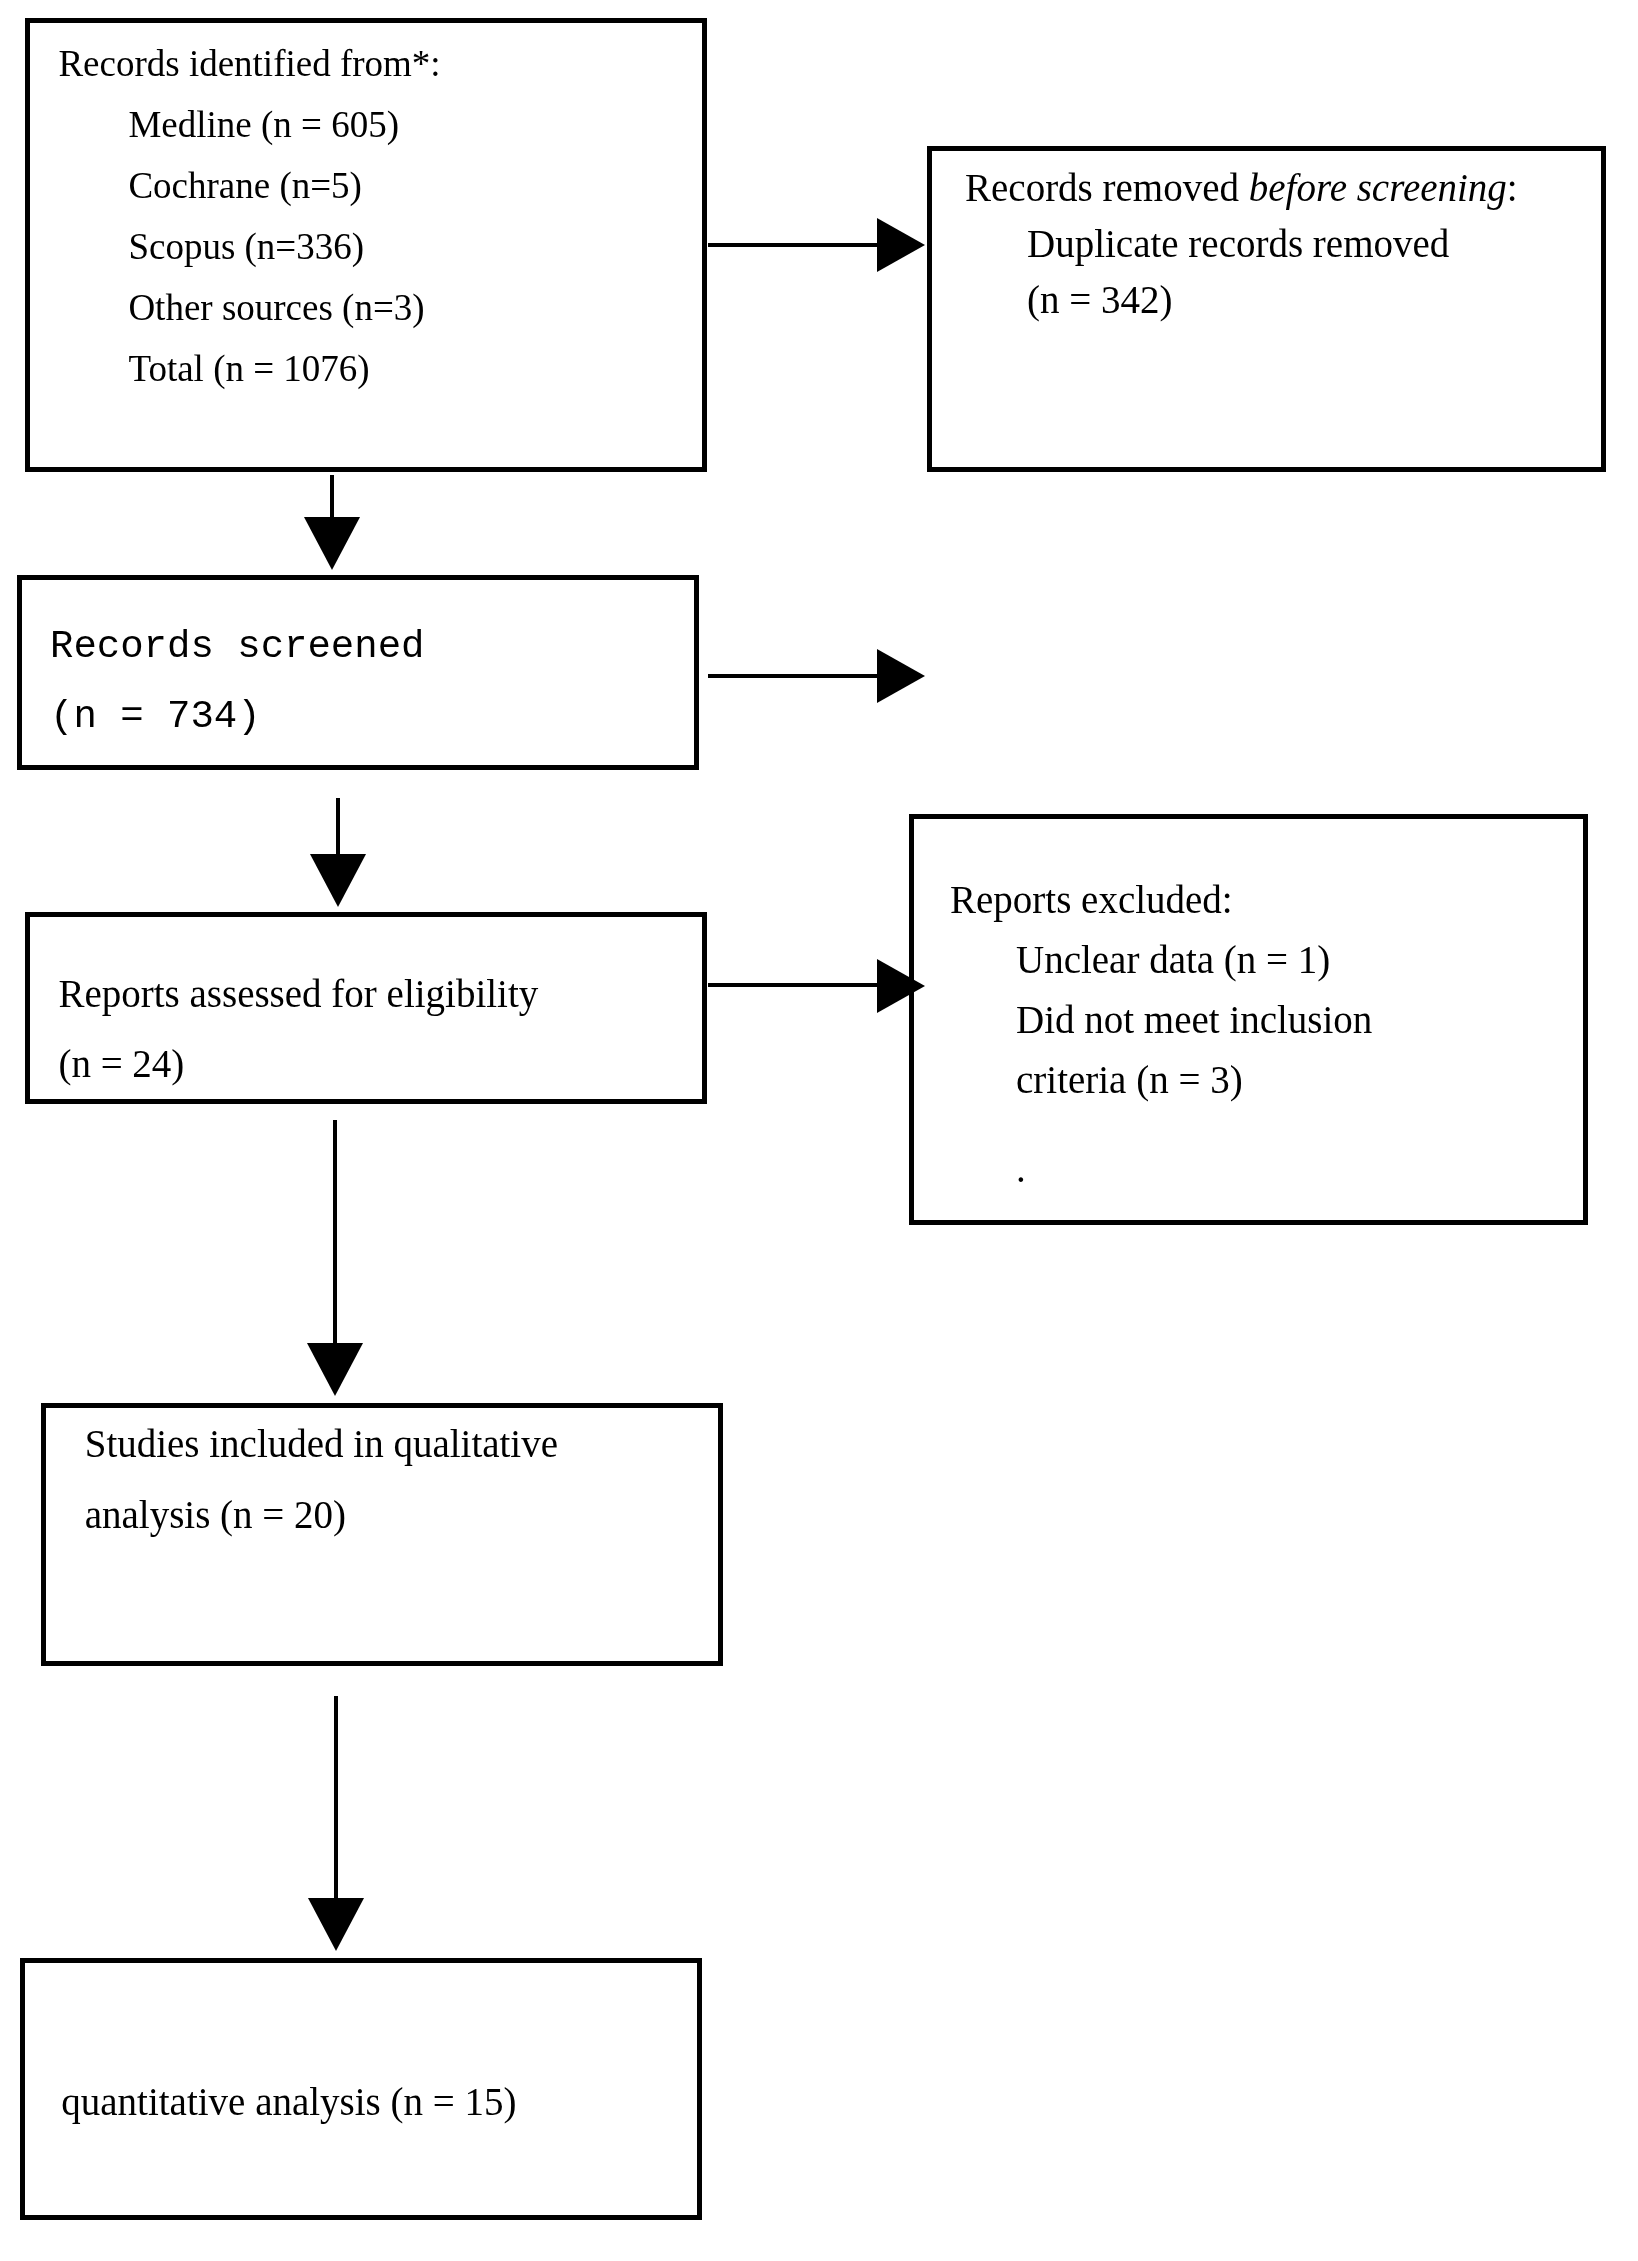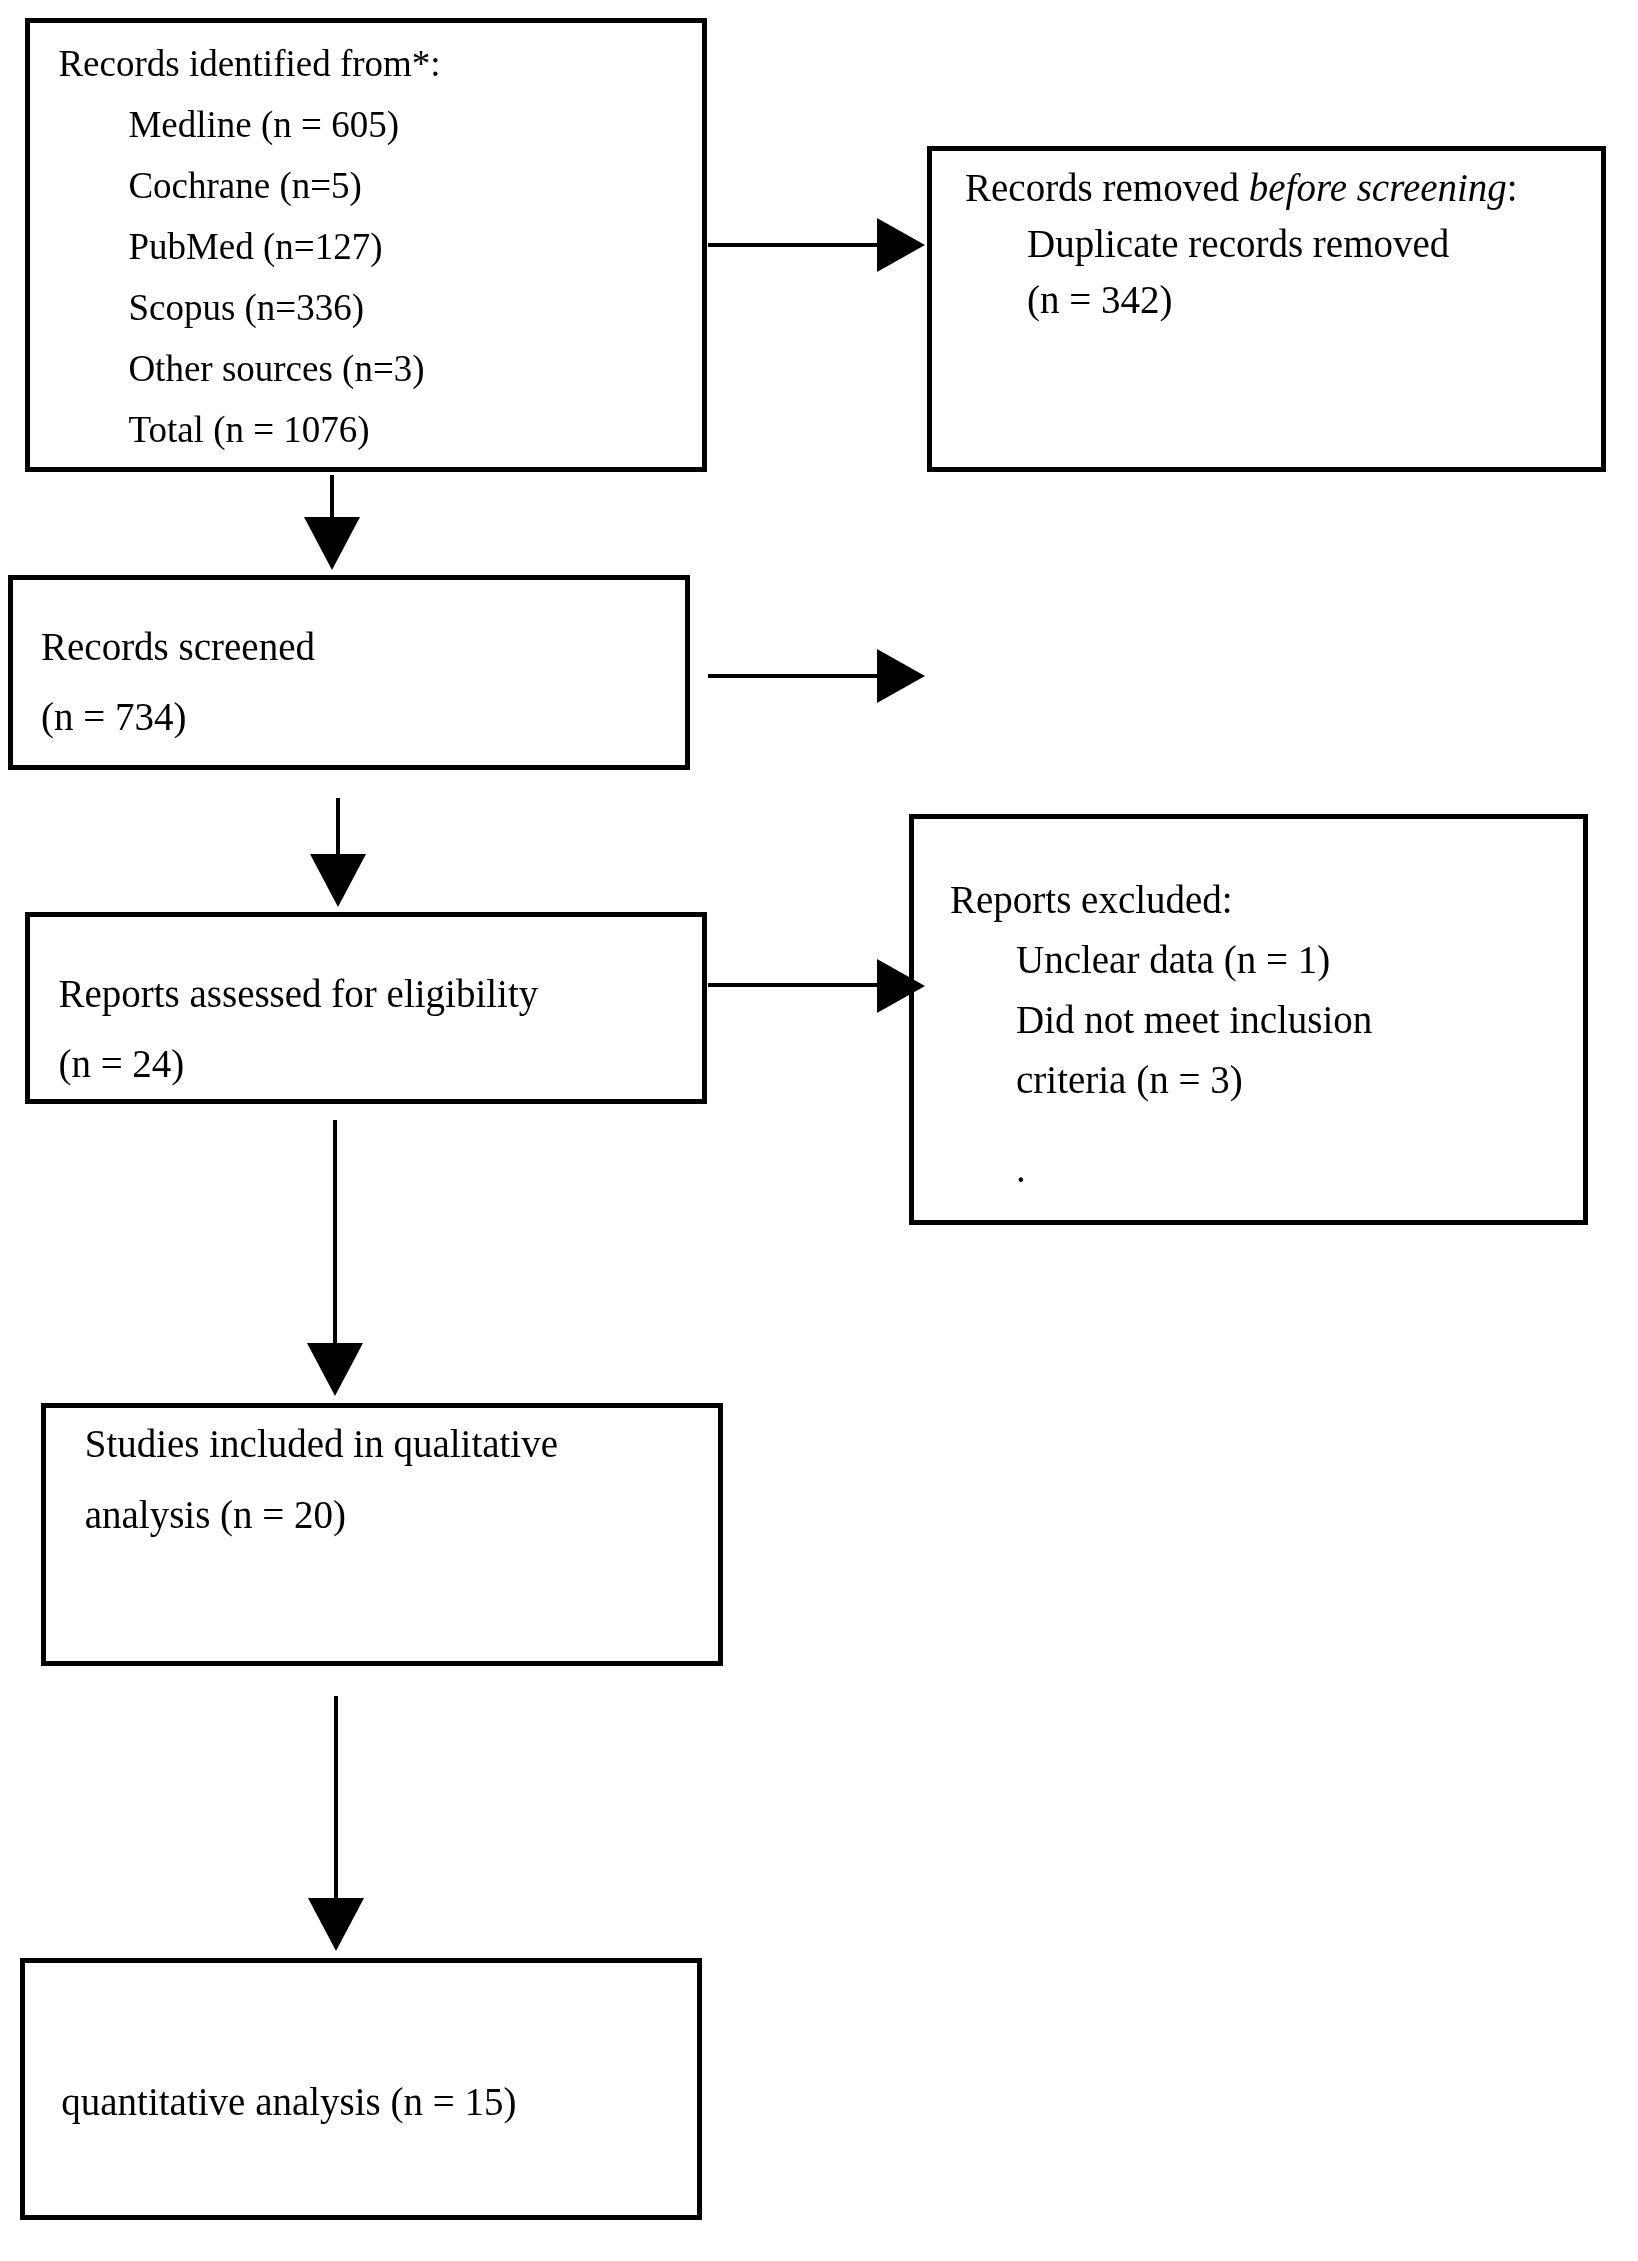--- a/index.html
+++ b/index.html
@@ -32,22 +32,22 @@
 
   
   .b-identification { left: 25.4px;   top: 18px;   width: 682px; height: 454px; padding: 10.2px 12.7px 0 28px; }
   .b-identification .line { font-size: 37px; line-height: 61px; }
   .b-identification .indent { padding-left: 70px; }
 
   .b-removed       { left: 927px; top: 146px;  width: 679px; height: 326px; padding: 9px 12.7px 0 33px; }
   .b-removed .line { line-height: 56px; }
   .b-removed .indent { padding-left: 62px; }
 
-  .b-screened      { left: 8px;   top: 575px;  width: 682px; height: 195px;
-                     display: flex; flex-direction: column; justify-content: center; padding: 19px 12.7px 0 28px; }
+  .b-screened      { left: 17px;   top: 575px;  width: 682px; height: 195px;
+                     display: flex; flex-direction: column; justify-content: center; padding: 19px 12.7px 0 28px; font-family: Liberation Mono, monospace; }
   .b-screened .line { line-height: 70px; }
 
   .b-excluded      { left: 927px; top: 581px;  width: 679px; height: 189px;
                      display: flex; flex-direction: column; justify-content: center; padding: 0 12.7px 0 33px; }
   .b-excluded .line { line-height: 67px; }
 
   .b-eligibility   { left: 25.4px;   top: 912px; width: 682px; height: 192px;
                      display: flex; flex-direction: column; justify-content: flex-end; padding: 12.7px 12.7px 0 28px; }
   .b-eligibility .line { line-height: 70px; }
 
@@ -102,21 +102,20 @@
 </style>
 </head>
 <body>
 
 <div class="page">
 
   <div class="box b-identification">
     <div class="line">Records identified from*:</div>
     <div class="line indent">Medline (n = 605)</div>
     <div class="line indent">Cochrane (n=5)</div>
-    <div class="line indent">PubMed (n=127)</div>
     <div class="line indent">Scopus (n=336)</div>
     <div class="line indent">Other sources (n=3)</div>
     <div class="line indent">Total (n = 1076)</div>
   </div>
 
   <div class="box b-removed">
     <div class="line">
       <span>Records removed </span><span class="italic">before screening</span><span>:</span>
     </div>
     <div class="line indent">Duplicate records removed</div>

